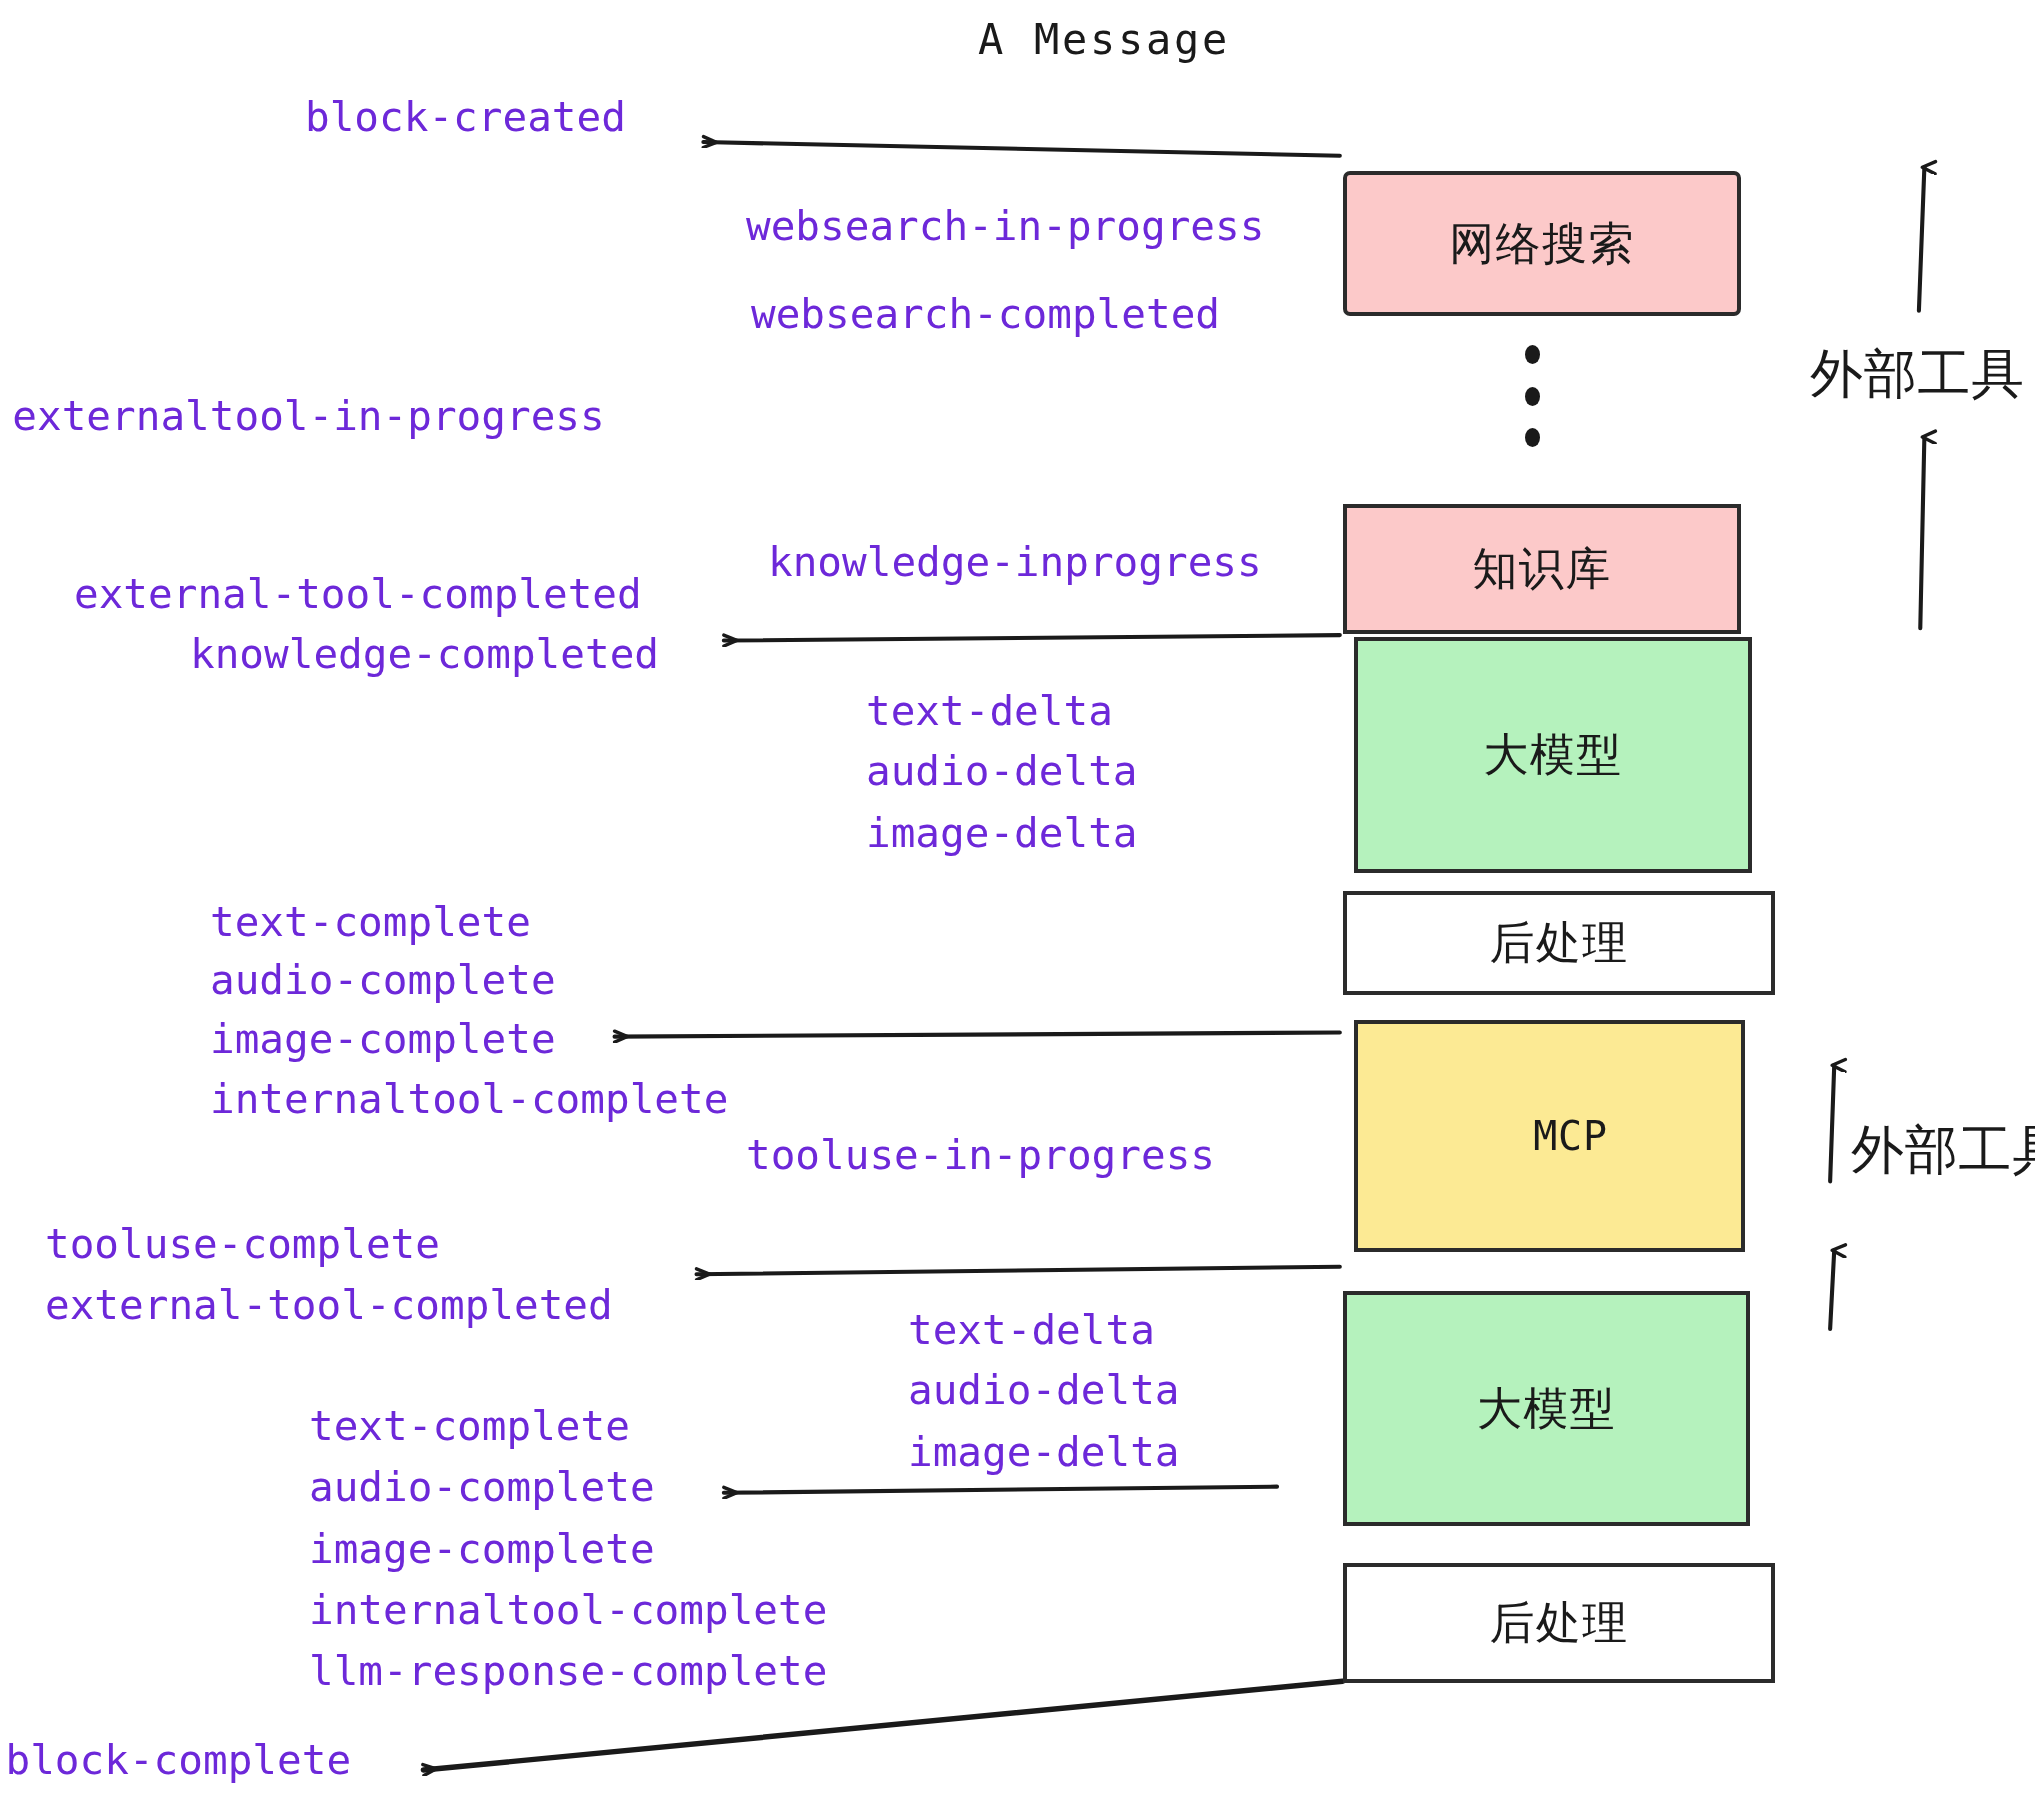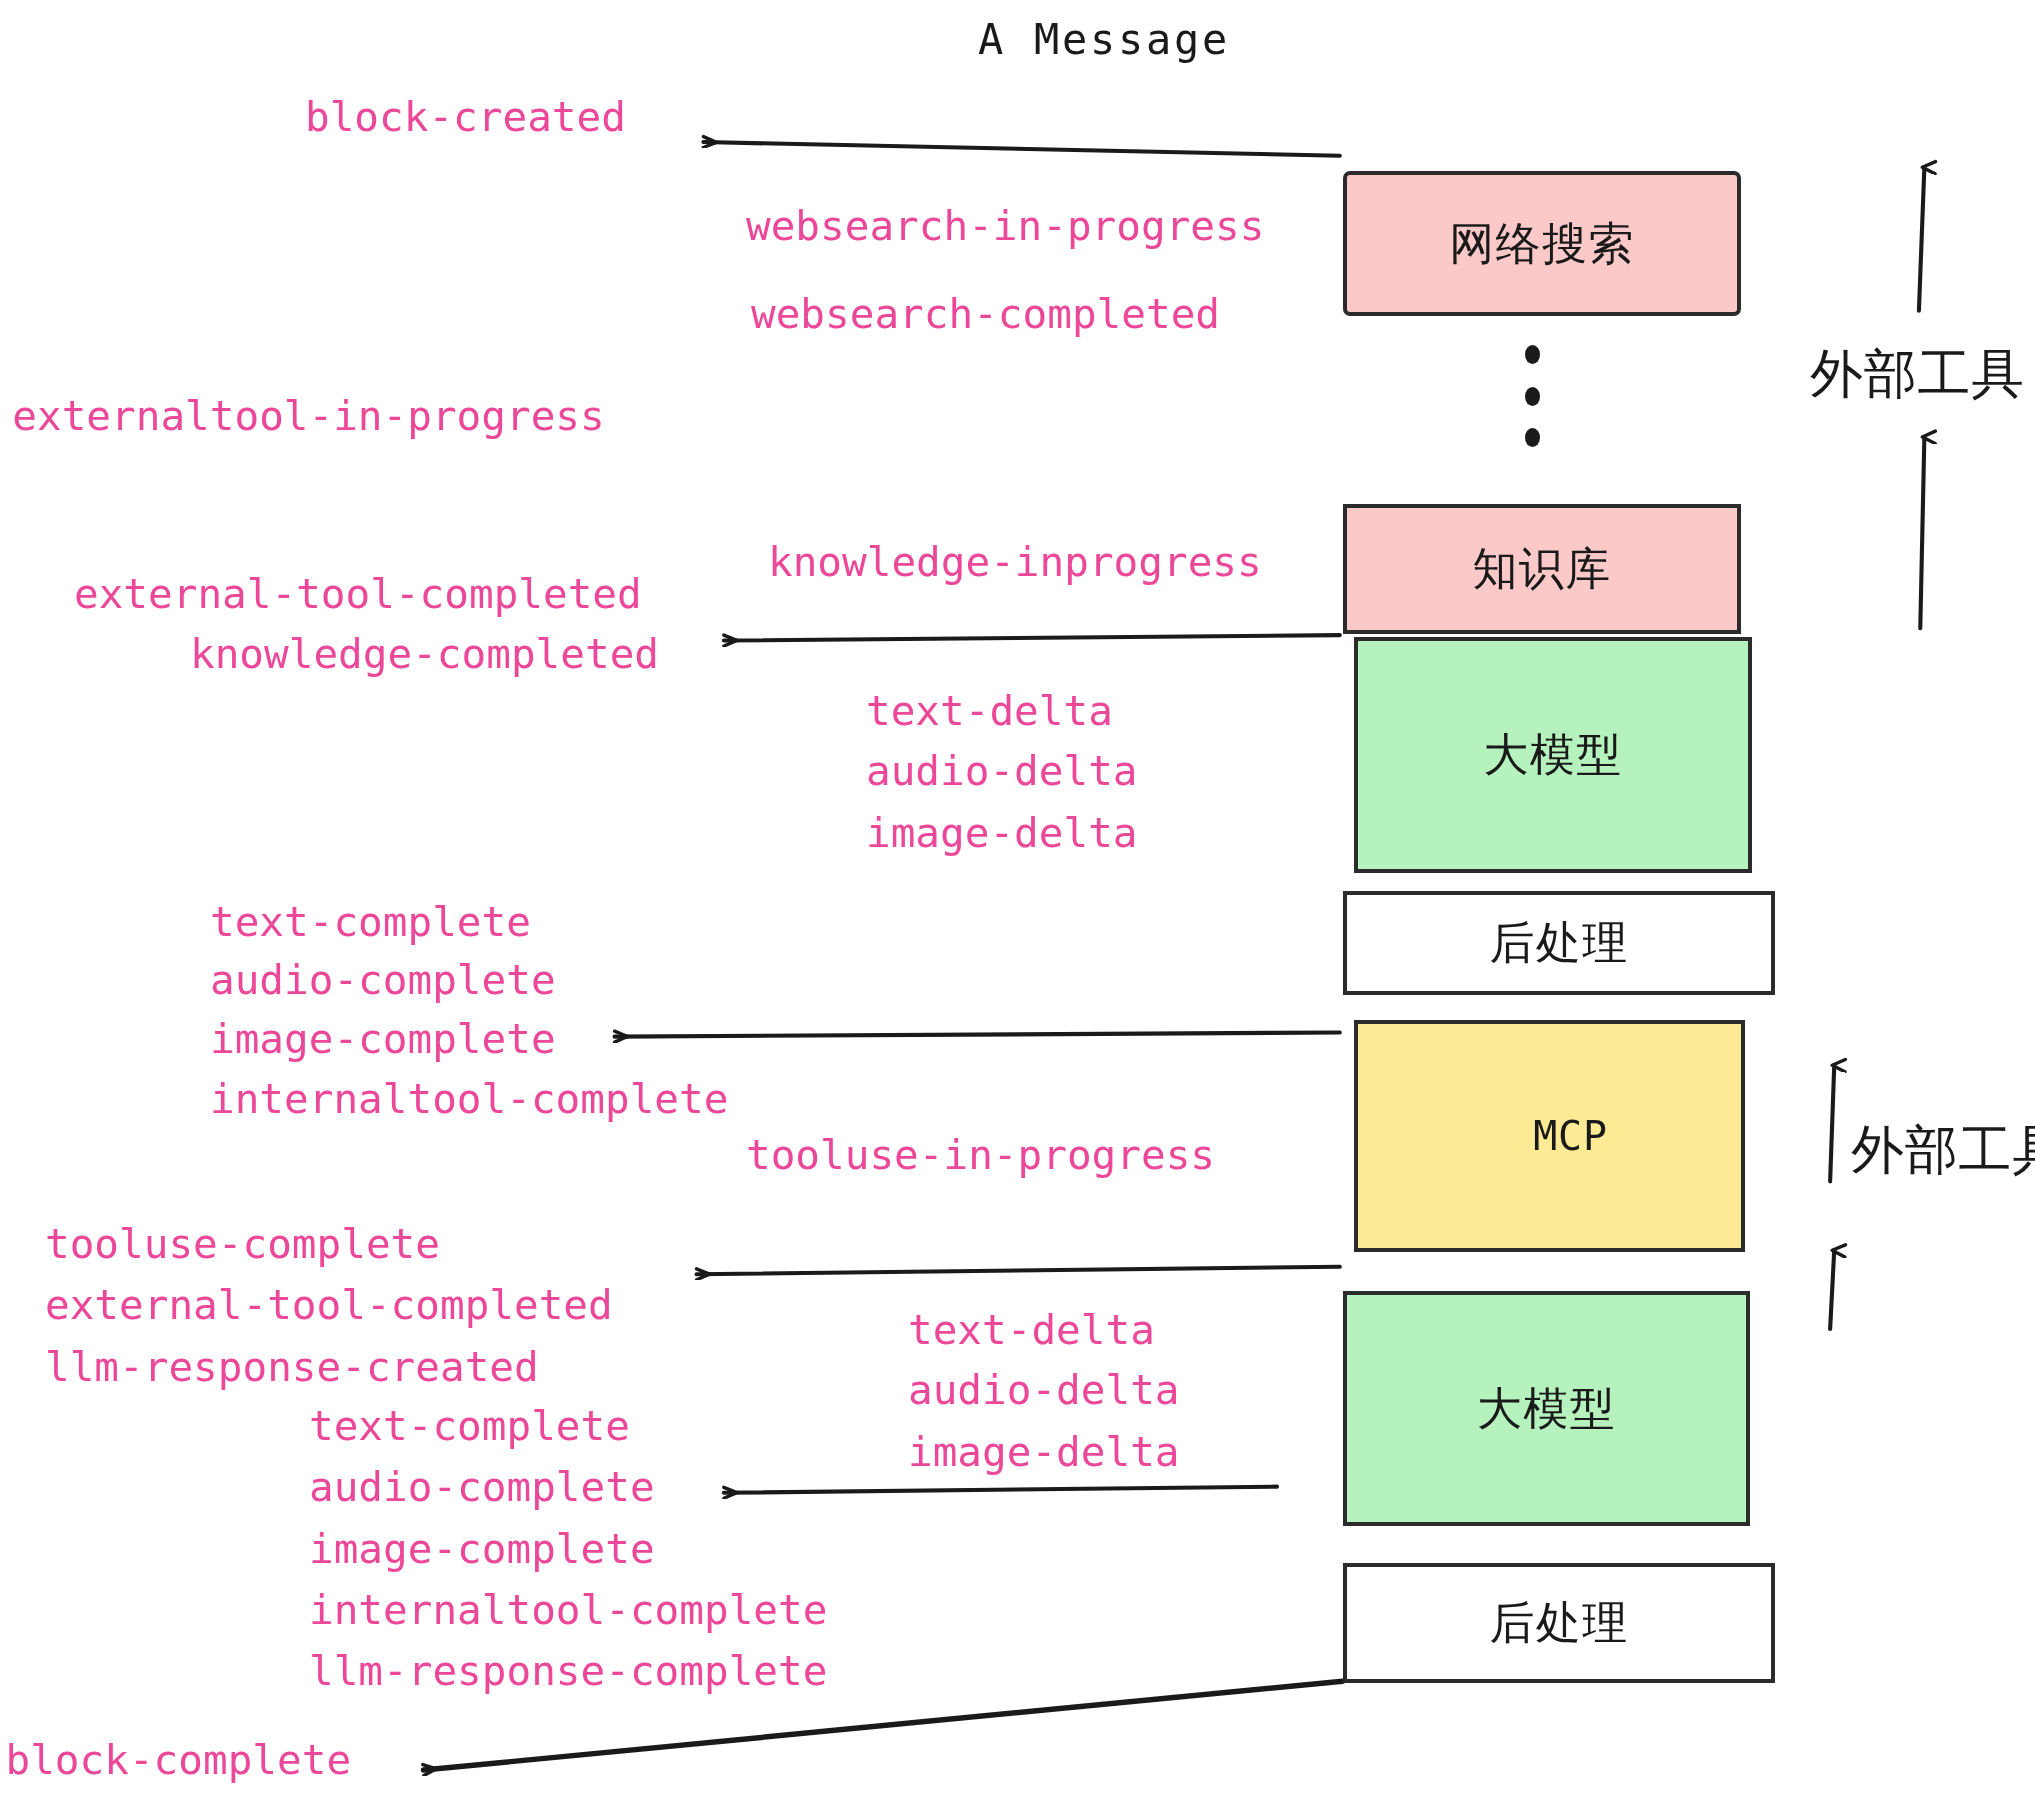--- a/index.html
+++ b/index.html
@@ -29,21 +29,21 @@
     height: 1796px;
     pointer-events: none;
   }
   .lbl {
     position: absolute;
     white-space: pre;
     font-family: "DejaVu Sans Mono", monospace;
     font-size: 41px;
     line-height: 1.0;
     letter-spacing: 0px;
-    color: #ec4899;
+    color: #6d28d9;
   }
   .title {
     position: absolute;
     font-family: "DejaVu Sans Mono", monospace;
     font-size: 42px;
     letter-spacing: 2.7px;
     color: #1a1a1a;
     white-space: pre;
   }
   .box {
@@ -203,21 +203,20 @@
   <div class="lbl" style="left:210px; top:1019px;">image-complete</div>
 
   <div class="lbl" style="left:210px; top:1079px;">internaltool-complete</div>
 
   <div class="lbl" style="left:45px; top:1224px;">tooluse-complete</div>
 
   <div class="lbl" style="left:746px; top:1135px;">tooluse-in-progress</div>
 
   <div class="lbl" style="left:45px; top:1285px;">external-tool-completed</div>
 
-  <div class="lbl" style="left:45px; top:1347px;">llm-response-created</div>
 
   <div class="lbl" style="left:908px; top:1310px;">text-delta</div>
 
   <div class="lbl" style="left:908px; top:1370px;">audio-delta</div>
 
   <div class="lbl" style="left:908px; top:1432px;">image-delta</div>
 
   <div class="lbl" style="left:309px; top:1406px;">text-complete</div>
 
   <div class="lbl" style="left:309px; top:1467px;">audio-complete</div>

